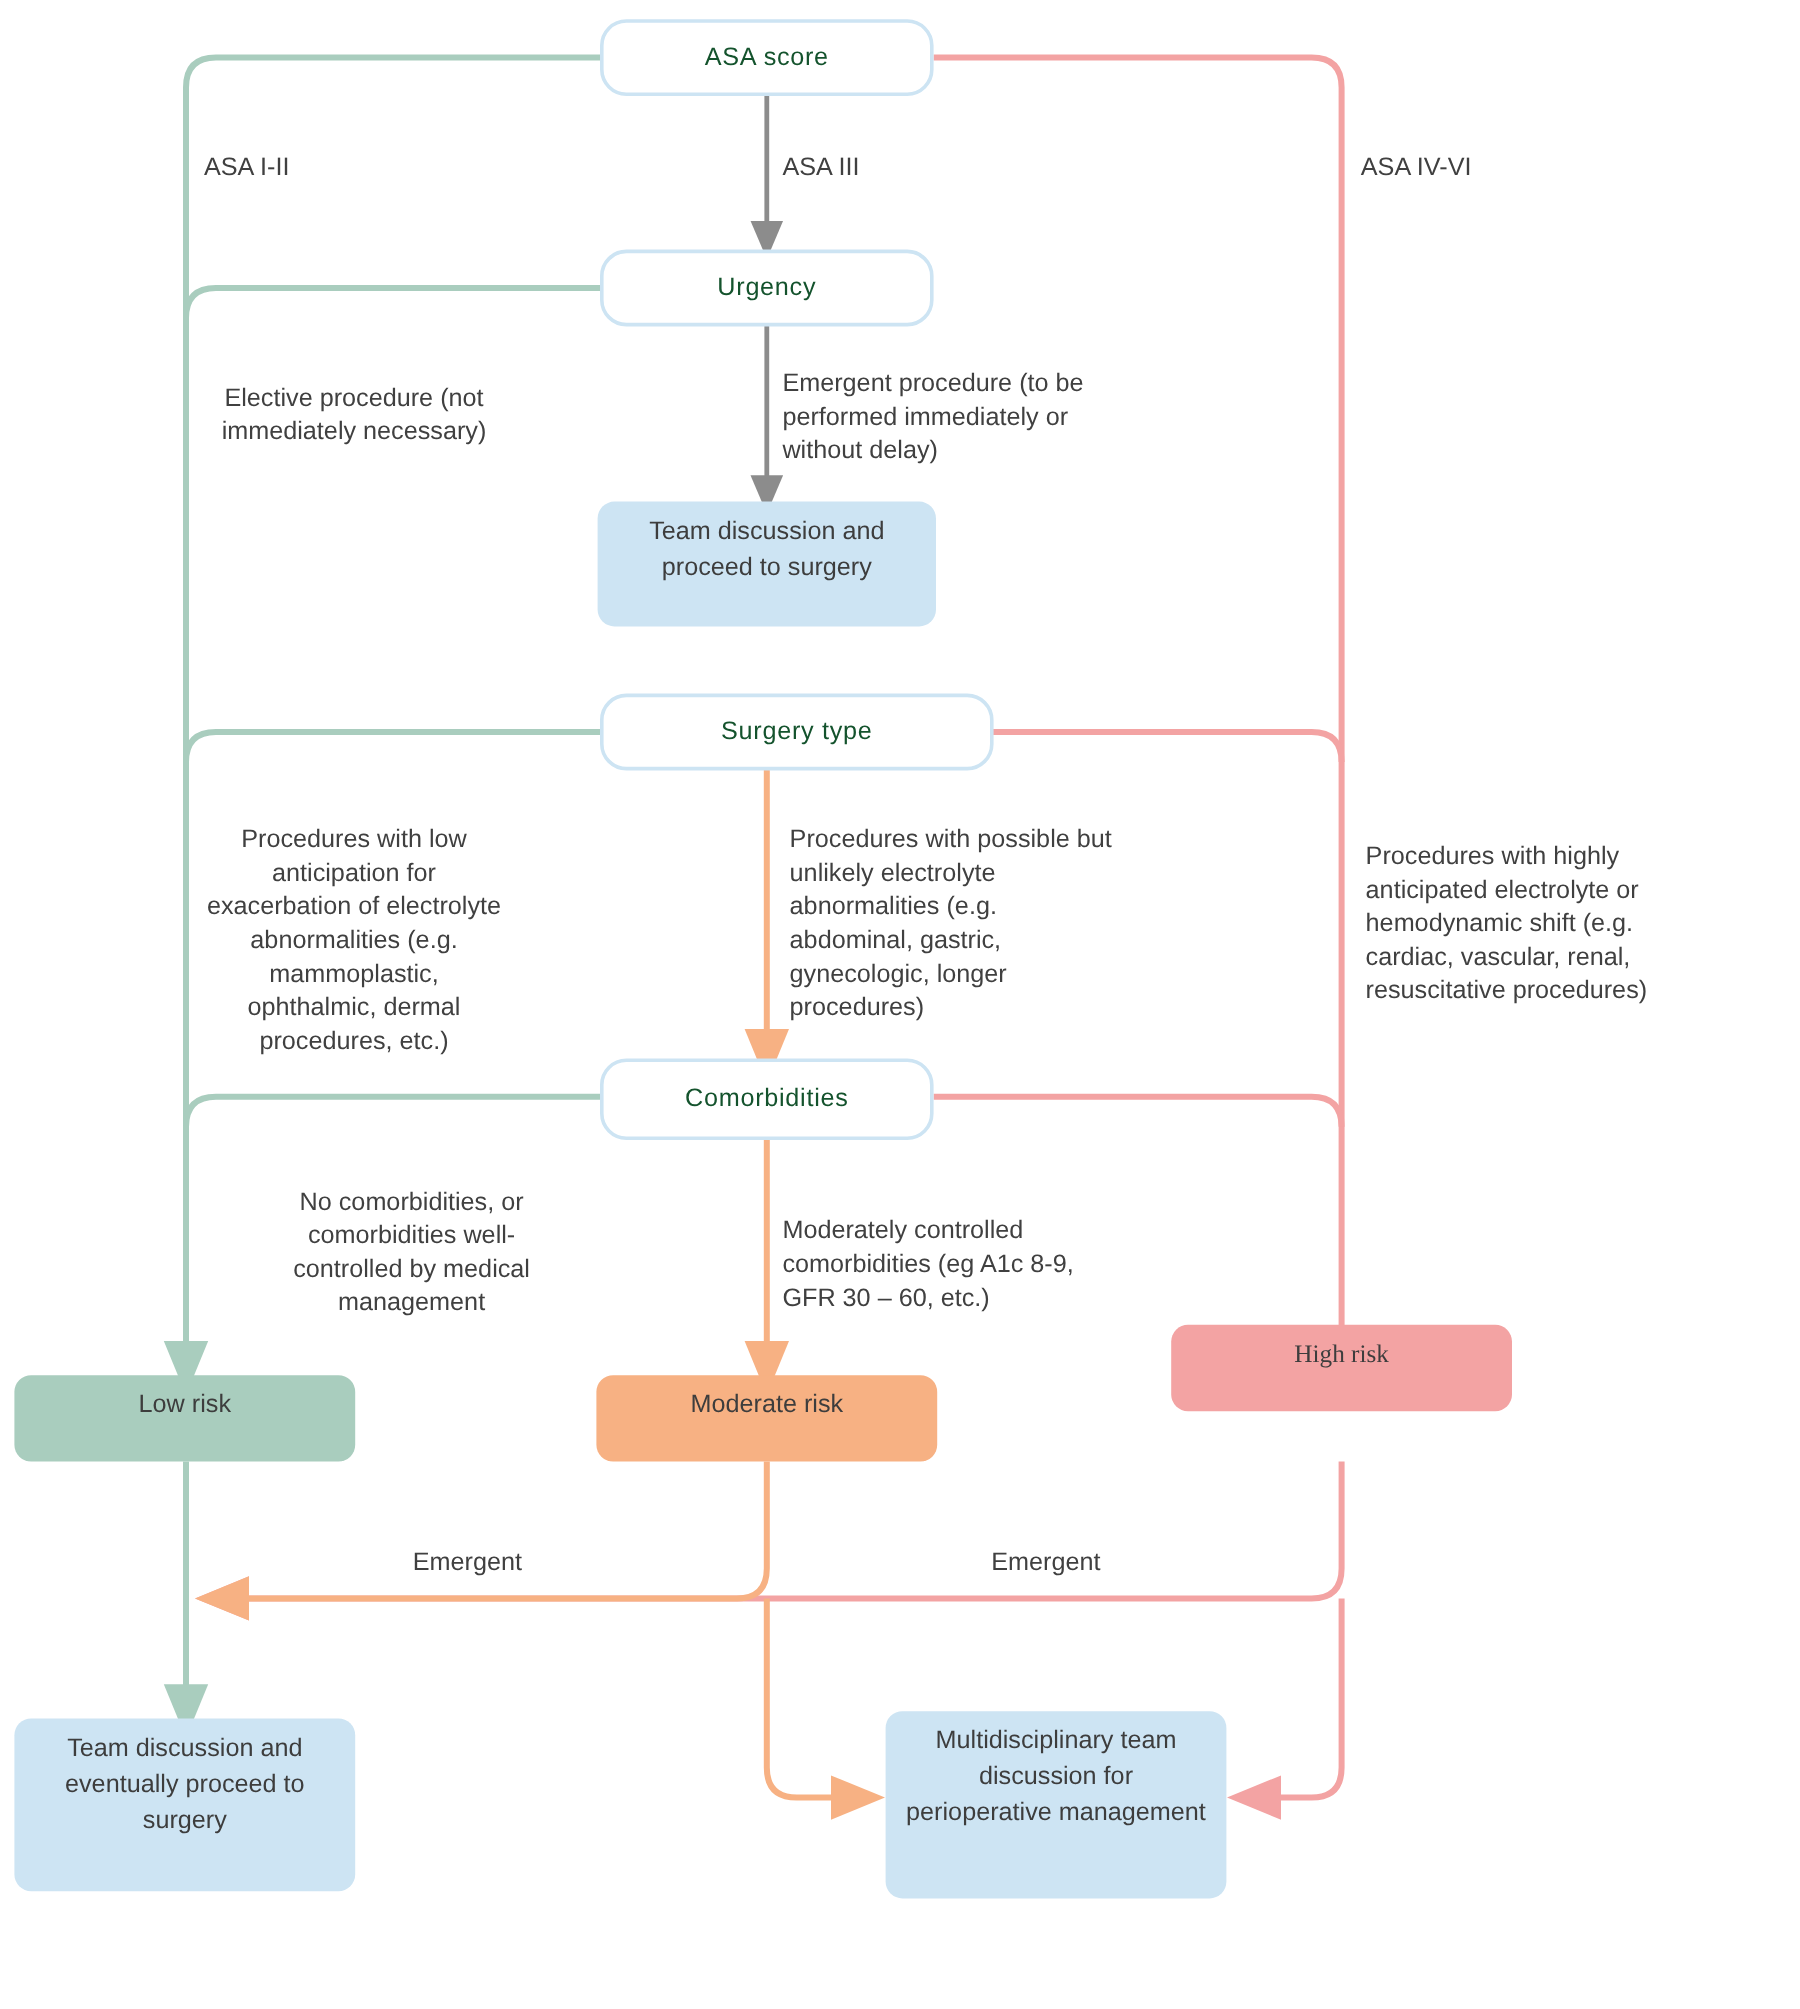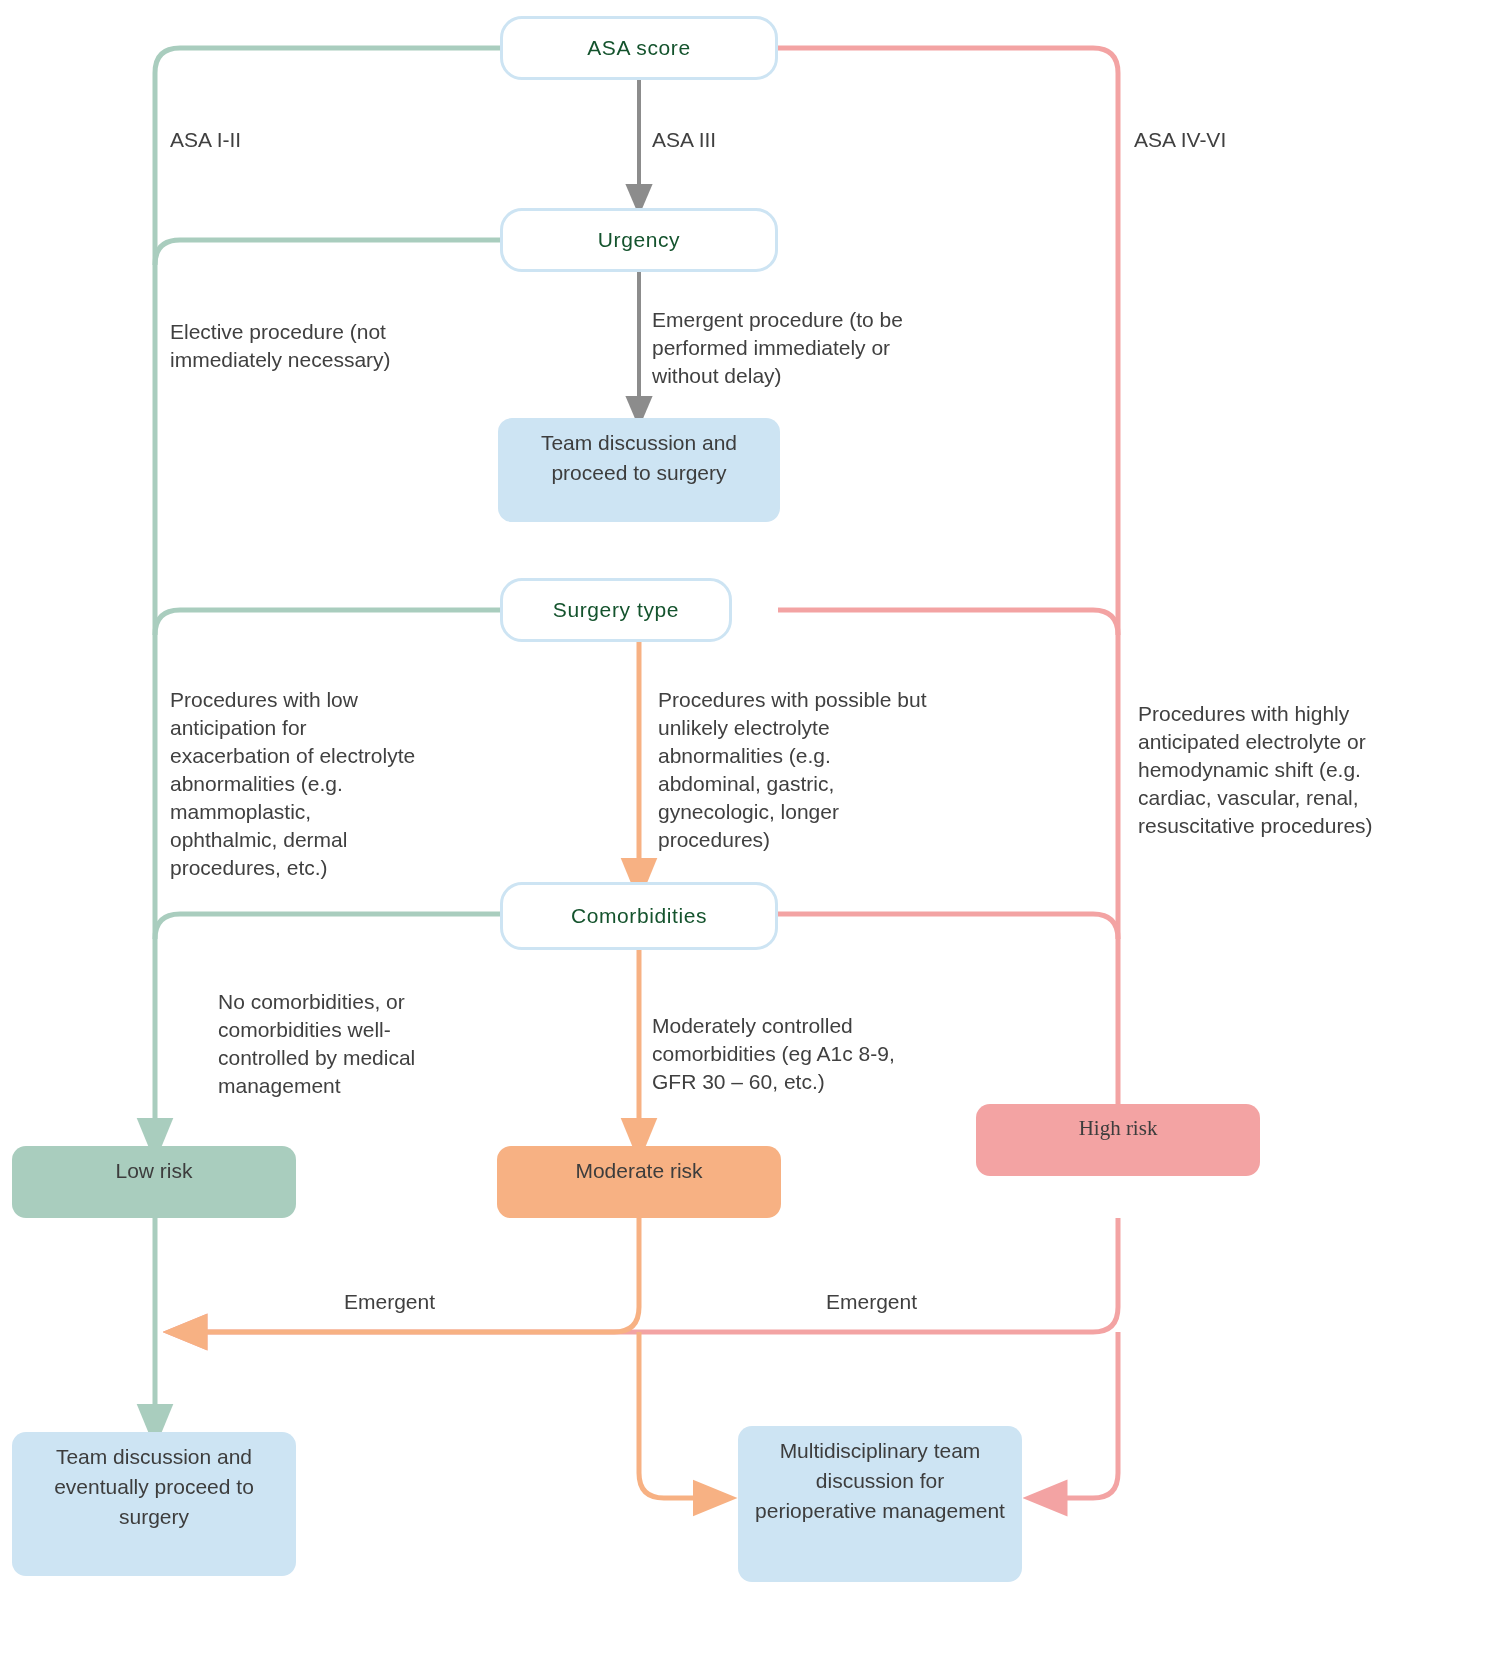--- a/index.html
+++ b/index.html
@@ -64,21 +64,21 @@
 
   
   .edgelabel {
     position: absolute;
     font-size: 21px;
     line-height: 1.33;
     color: #404040;
     z-index: 4;
     white-space: pre-line;
   }
-  .edgelabel.narrow { width: 250px; }
+  .edgelabel.narrow { width: 250px; text-align: center; }
   .edgelabel.mid    { width: 270px; }
   .edgelabel.wide   { width: 290px; }
 </style>
 </head>
 <body>
 
 <div id="canvas">
 
   <svg id="edges" viewBox="0 0 1500 1674" xmlns="http://www.w3.org/2000/svg">
     <defs>
@@ -132,21 +132,21 @@
   </svg>
 
   <div class="decision" style="left:500px; top:16px; width:278px; height:64px;">
     <span>ASA score</span>
   </div>
 
   <div class="decision" style="left:500px; top:208px; width:278px; height:64px;">
     <span>Urgency</span>
   </div>
 
-  <div class="decision" style="left:500px; top:578px; width:232px; height:64px;">
+  <div class="decision" style="left:500px; top:578px; width:328px; height:64px;">
     <span>Surgery type</span>
   </div>
 
   <div class="decision" style="left:500px; top:882px; width:278px; height:68px;">
     <span>Comorbidities</span>
   </div>
 
   <div class="actionbox blue" style="left:498px; top:418px; width:282px; height:104px;">
     <span>Team discussion and proceed to surgery</span>
   </div>

